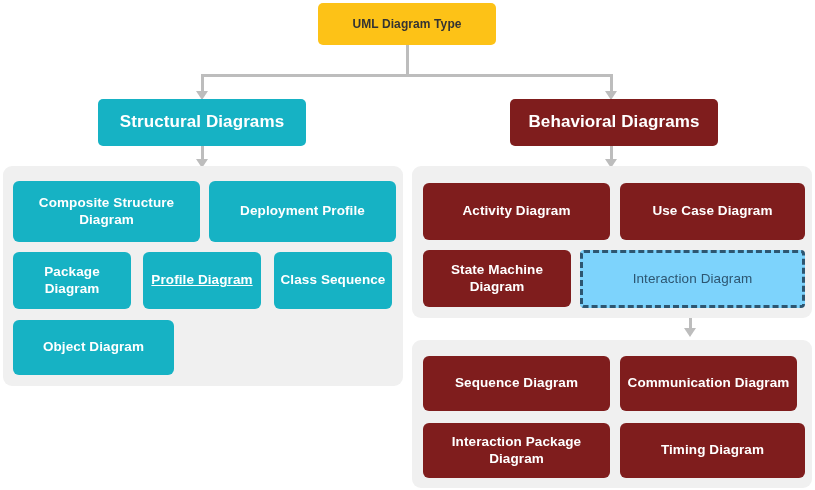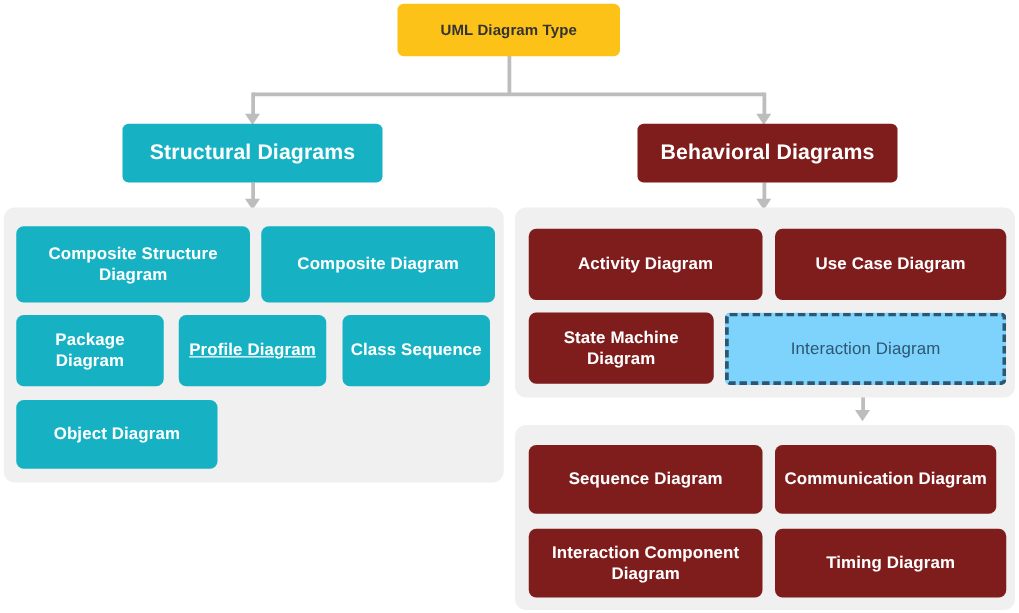--- a/index.html
+++ b/index.html
@@ -113,21 +113,21 @@
   <div class="node node-root" style="left:318px; top:3px; width:178px; height:42px;">UML Diagram Type</div>
 
   <div class="node node-teal branch-head" style="left:98px; top:99px; width:208px; height:47px;">Structural Diagrams</div>
 
   <div class="node node-slate branch-head" style="left:510px; top:99px; width:208px; height:47px;">Behavioral Diagrams</div>
 
   <div class="panel" style="left:3px; top:166px; width:400px; height:220px;">
   </div>
 
   <div class="node node-teal leaf" style="left:13px;  top:181px; width:187px; height:61px;">Composite Structure Diagram</div>
-  <div class="node node-teal leaf" style="left:209px; top:181px; width:187px; height:61px;">Composite Diagram</div>
+  <div class="node node-teal leaf" style="left:209px; top:181px; width:187px; height:61px;">Deployment Profile</div>
 
   <div class="node node-teal leaf" style="left:13px;  top:252px; width:118px; height:57px;">Package Diagram</div>
   <div class="node node-teal leaf" style="left:143px; top:252px; width:118px; height:57px;text-decoration:underline;">Profile Diagram</div>
   <div class="node node-teal leaf" style="left:274px; top:252px; width:118px; height:57px;">Class Sequence</div>
 
   <div class="node node-teal leaf" style="left:13px;  top:320px; width:161px; height:55px;">Object Diagram</div>
 
   <div class="panel" style="left:412px; top:166px; width:400px; height:152px;">
   </div>
 
@@ -136,16 +136,16 @@
 
   <div class="node node-slate leaf" style="left:423px; top:250px; width:148px; height:57px;">State Machine Diagram</div>
   <div class="node node-dashed leaf" style="left:580px; top:250px; width:225px; height:58px;">Interaction Diagram</div>
 
   <div class="panel" style="left:412px; top:340px; width:400px; height:148px;">
   </div>
 
   <div class="node node-slate leaf" style="left:423px; top:356px; width:187px; height:55px;">Sequence Diagram</div>
   <div class="node node-slate leaf" style="left:620px; top:356px; width:177px; height:55px;">Communication Diagram</div>
 
-  <div class="node node-slate leaf" style="left:423px; top:423px; width:187px; height:55px;">Interaction Component Diagram</div>
+  <div class="node node-slate leaf" style="left:423px; top:423px; width:187px; height:55px;">Interaction Package Diagram</div>
   <div class="node node-slate leaf" style="left:620px; top:423px; width:185px; height:55px;">Timing Diagram</div>
 
 </div>
 
 </body></html>

